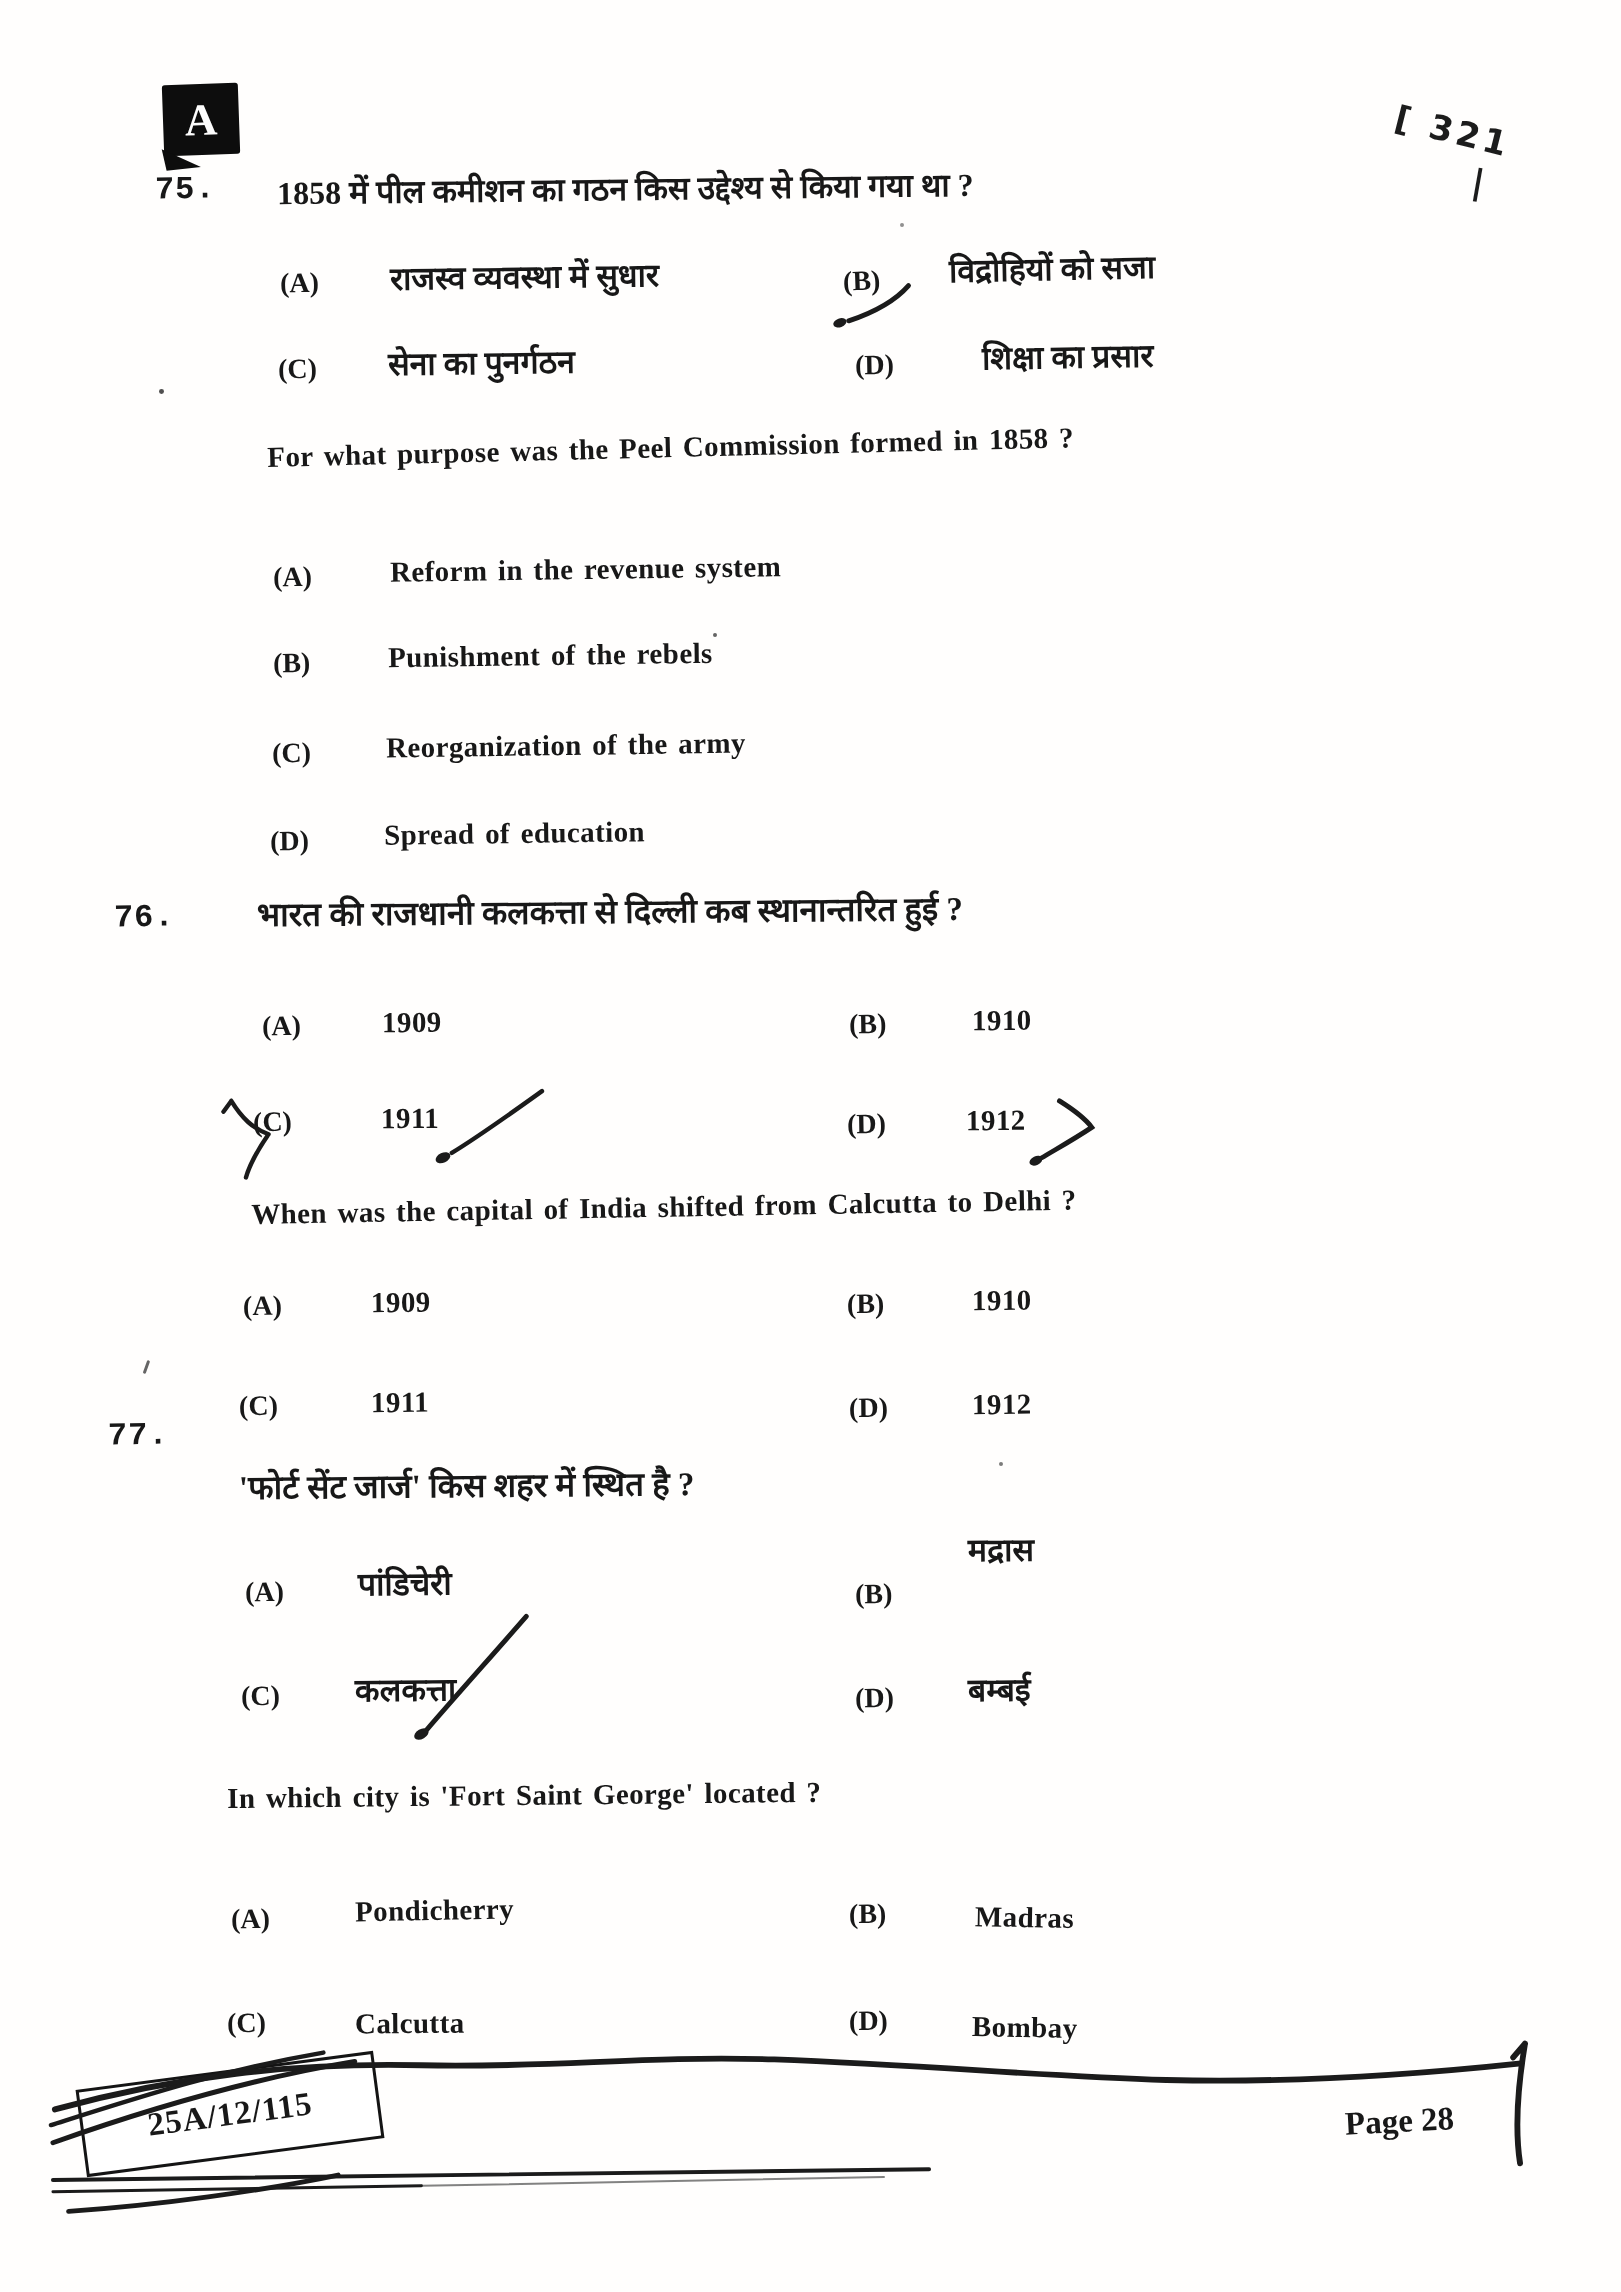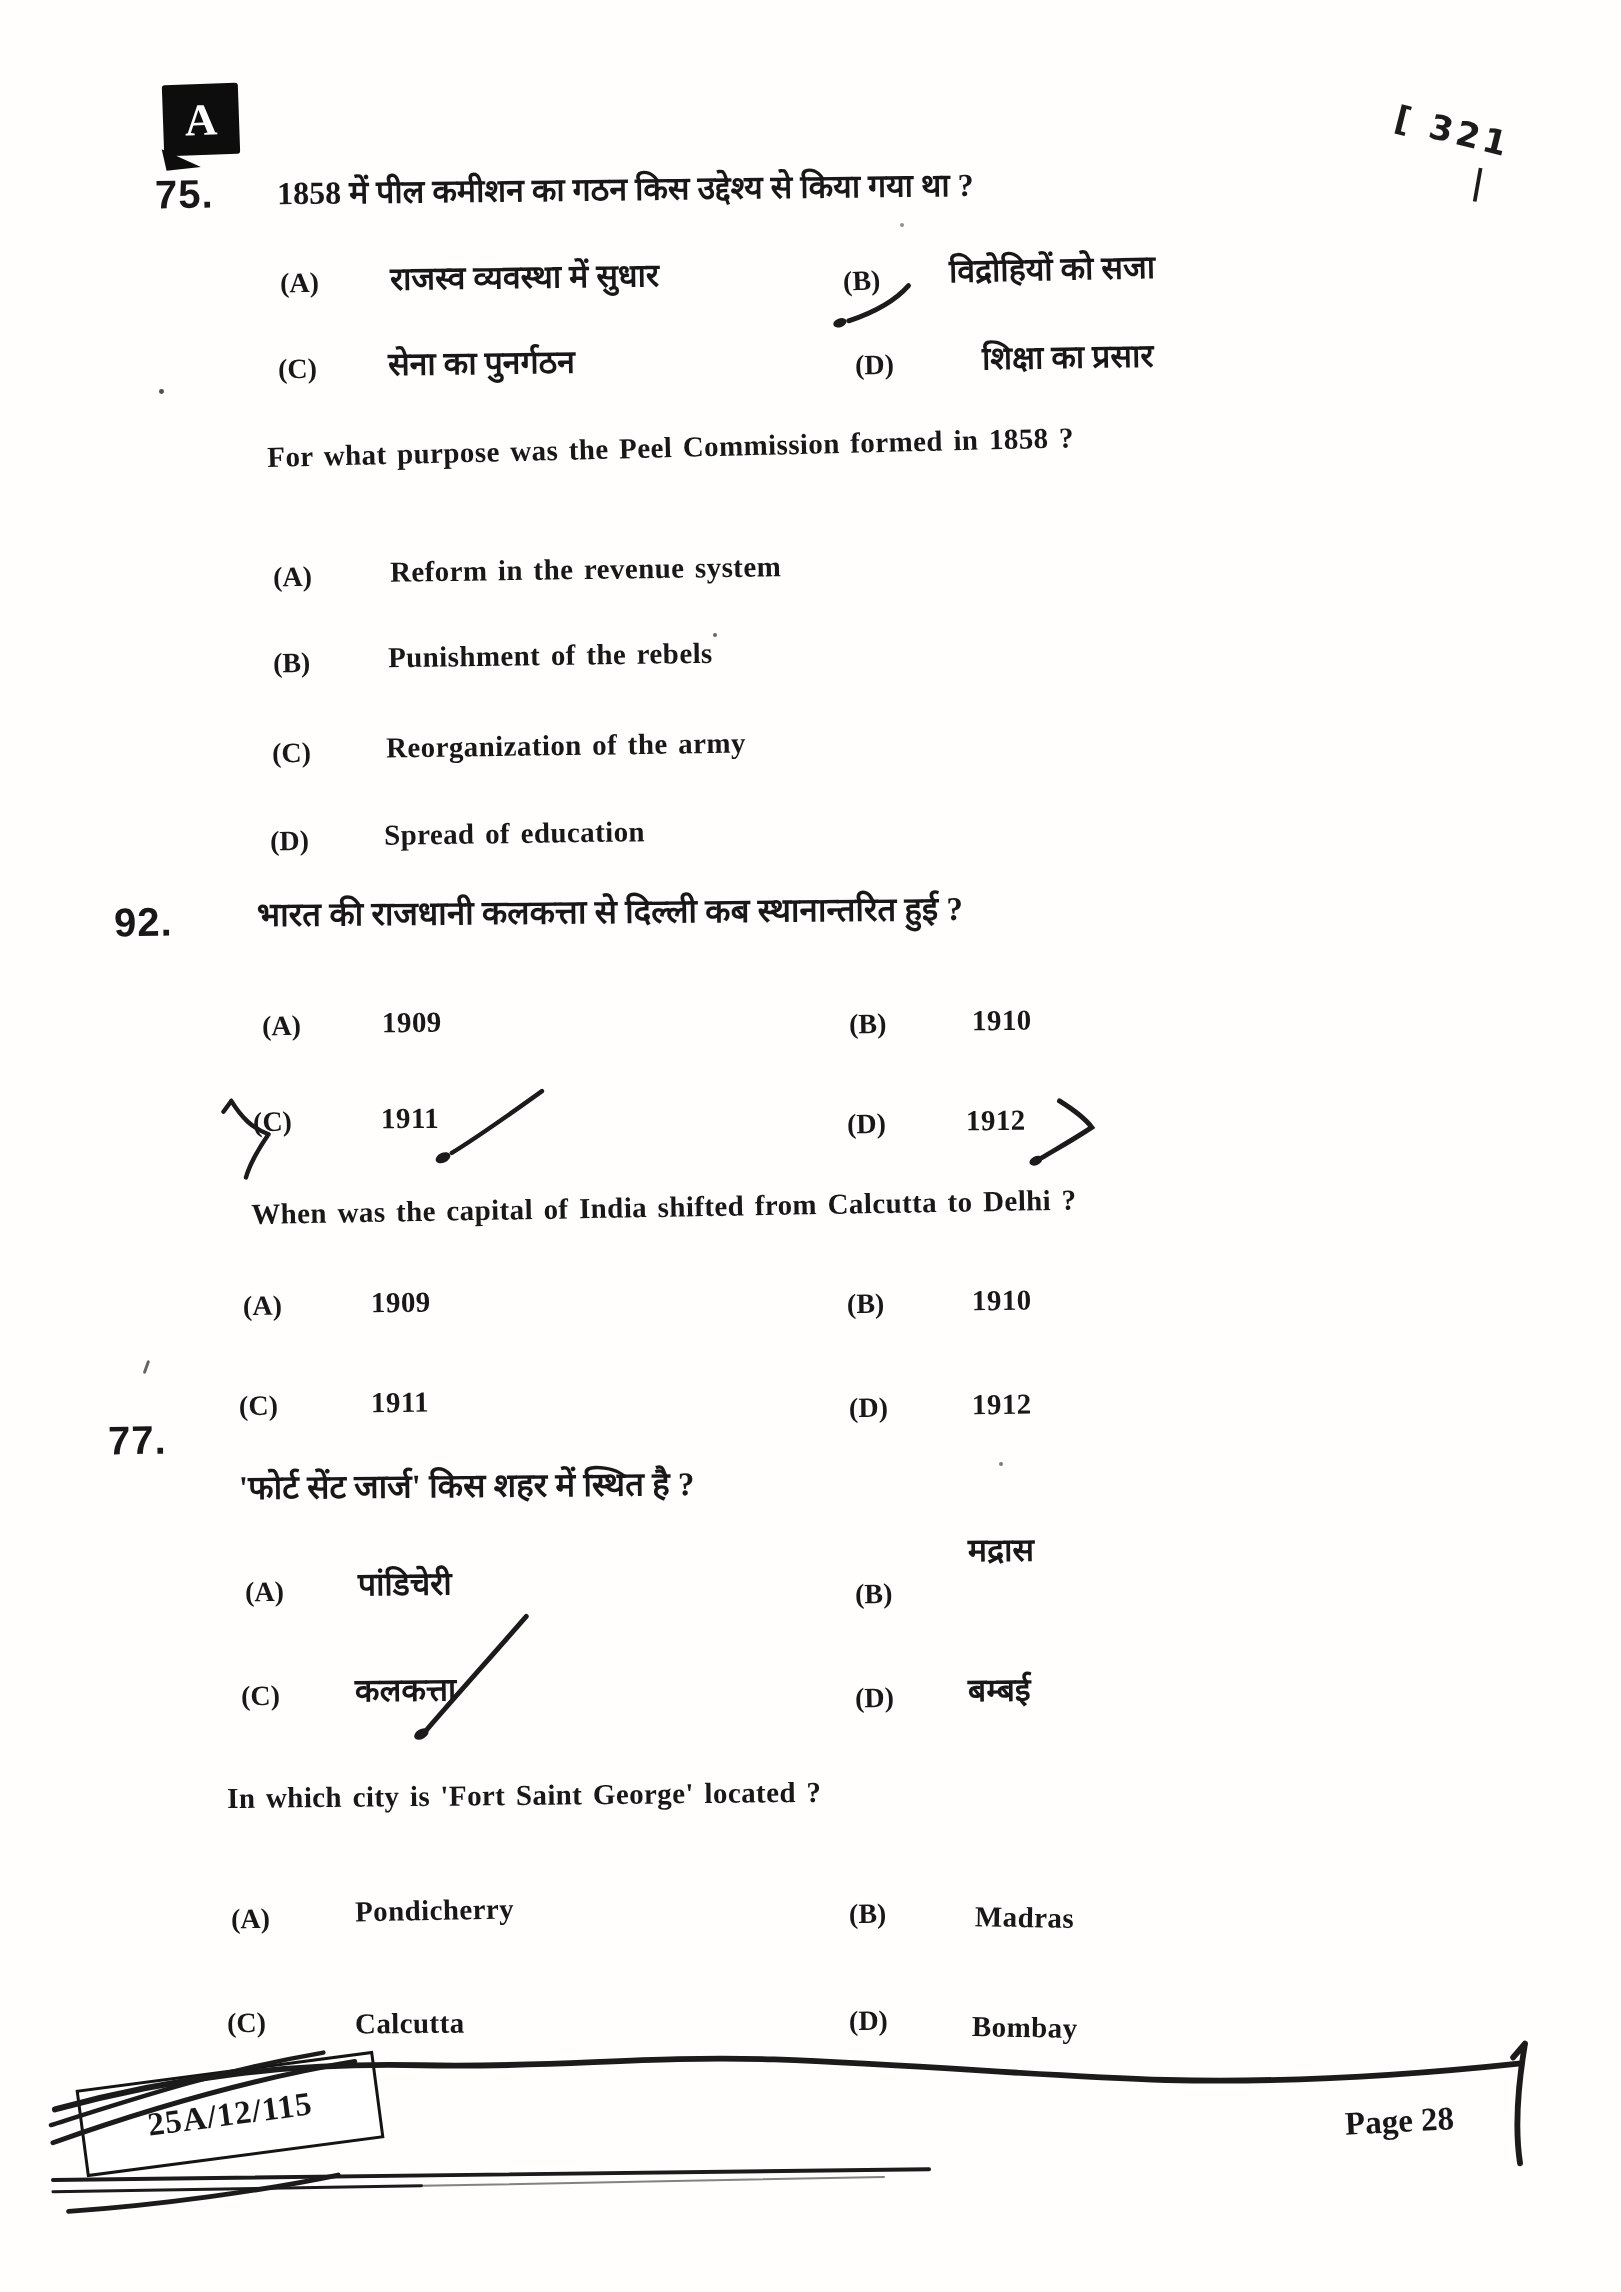--- a/index.html
+++ b/index.html
@@ -3,21 +3,21 @@
 <meta charset="utf-8">
 <style>
   html,body{margin:0;padding:0;background:#ffffff;}
   .page{position:relative;width:1621px;height:2293px;background:#fffefd;overflow:hidden;
         font-family:"Liberation Serif",serif;color:#181818;}
   .abs{position:absolute;white-space:nowrap;line-height:1;color:#181818;}
   .hi{font-family:"Liberation Serif","DejaVu Sans",serif;font-weight:700;font-size:32px;}
   .hi-big{font-family:"Liberation Serif","DejaVu Sans",serif;font-weight:700;font-size:33px;}
   .en{font-family:"Liberation Serif",serif;font-weight:700;font-size:29px;letter-spacing:0.4px;word-spacing:2.9px;}
   .lbl{font-family:"Liberation Serif",serif;font-weight:700;font-size:28px;}
-  .qnum{font-family:Liberation Sans, sans-serif;font-weight:700;font-size:40px;letter-spacing:1px;}
+  .qnum{font-family:Liberation Mono, monospace;font-weight:700;font-size:32px;letter-spacing:1px;}
   .setbox{position:absolute;left:163px;top:84px;width:76px;height:71px;background:#0d0d0d;
           transform:rotate(-2deg);display:flex;align-items:center;justify-content:center;border-radius:2.9px;}
   .setbox span{color:#fdfdfd;font-family:"Liberation Serif",serif;font-weight:700;font-size:45px;}
   .cornermark{font-family:"DejaVu Sans",sans-serif;font-weight:700;font-size:34px;letter-spacing:3.9px;color:#1c1c1c;}
   .codebox{position:absolute;left:80px;top:2070px;width:294px;height:82px;border:3.9px solid #141414;
            transform:rotate(-7.5deg);display:flex;align-items:center;justify-content:center;background:#fff;}
   .codebox span{font-family:"Liberation Serif",serif;font-weight:700;font-size:33px;letter-spacing:1px;}
   .pagelabel{font-family:"Liberation Serif",serif;font-weight:700;font-size:33px;}
   .speck{position:absolute;background:#242424;border-radius:50%;}
   svg.marks{position:absolute;left:0;top:0;pointer-events:none;}
@@ -49,21 +49,21 @@
 
   <span class="abs lbl" style="left:273px;top:563px;transform:rotate(-0.8deg);">(A)</span>
   <span class="abs en" style="left:390px;top:555px;transform:rotate(-0.8deg);">Reform in the revenue system</span>
   <span class="abs lbl" style="left:273px;top:649px;transform:rotate(-0.8deg);">(B)</span>
   <span class="abs en" style="left:388px;top:641px;transform:rotate(-0.8deg);">Punishment of the rebels</span>
   <span class="abs lbl" style="left:272px;top:739px;transform:rotate(-0.8deg);">(C)</span>
   <span class="abs en" style="left:386px;top:731px;transform:rotate(-0.8deg);">Reorganization of the army</span>
   <span class="abs lbl" style="left:270px;top:827px;transform:rotate(-0.8deg);">(D)</span>
   <span class="abs en" style="left:384px;top:819px;transform:rotate(-0.8deg);">Spread of education</span>
 
-  <span class="abs qnum" style="left:114px;top:902px;transform:rotate(-1deg);">92.</span>
+  <span class="abs qnum" style="left:114px;top:902px;transform:rotate(-1deg);">76.</span>
   <span class="abs hi-big" style="left:257px;top:896px;transform:rotate(-0.5deg);">भारत की राजधानी कलकत्ता से दिल्ली कब स्थानान्तरित हुई ?</span>
 
   <span class="abs lbl" style="left:262px;top:1012px;transform:rotate(-1deg);">(A)</span>
   <span class="abs en" style="left:382px;top:1008px;transform:rotate(-0.5deg);">1909</span>
   <span class="abs lbl" style="left:849px;top:1010px;transform:rotate(-1deg);">(B)</span>
   <span class="abs en" style="left:972px;top:1006px;transform:rotate(-0.5deg);">1910</span>
   <span class="abs lbl" style="left:253px;top:1108px;transform:rotate(-2deg);">(C)</span>
   <span class="abs en" style="left:381px;top:1104px;transform:rotate(-0.5deg);">1911</span>
   <span class="abs lbl" style="left:847px;top:1110px;transform:rotate(-1deg);">(D)</span>
   <span class="abs en" style="left:966px;top:1106px;transform:rotate(-0.5deg);">1912</span>

